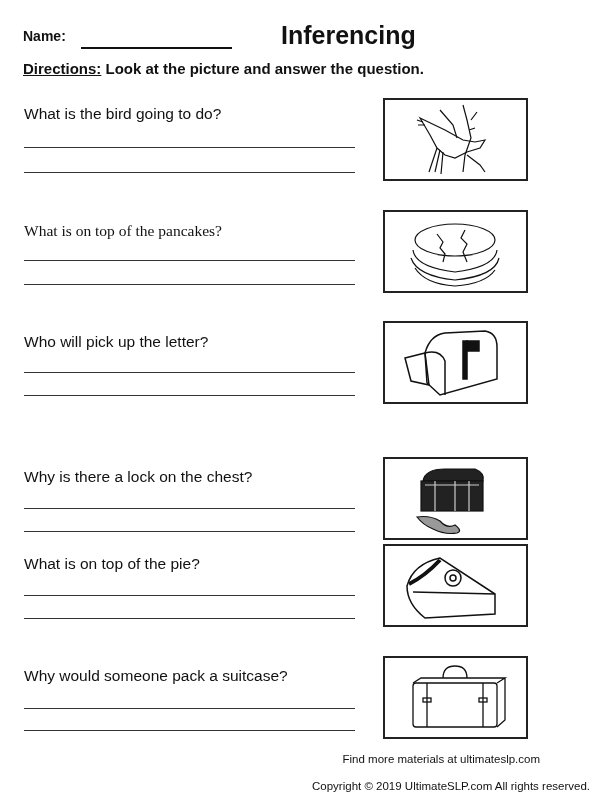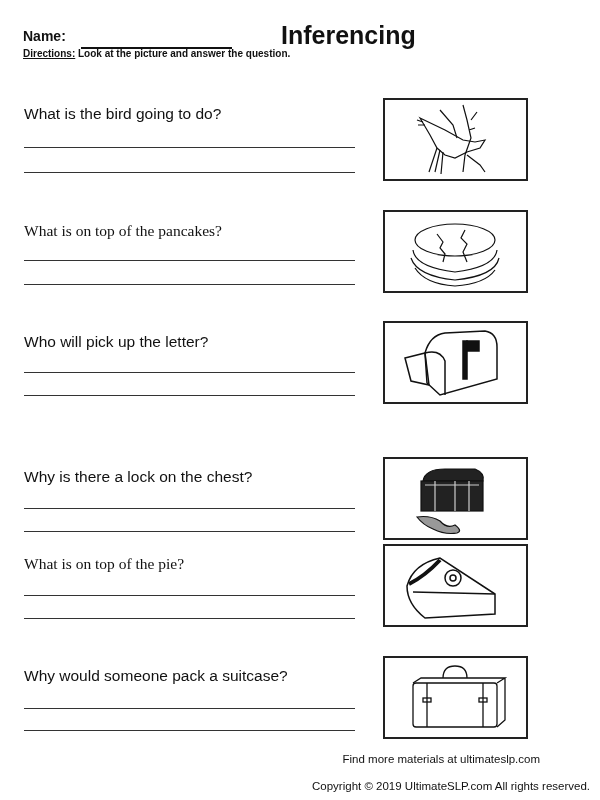--- a/index.html
+++ b/index.html
@@ -2,21 +2,21 @@
 <html><head>
 <meta charset="utf-8">
 <style>
   html, body { margin:0; padding:0; background:#fff; }
   body { width:600px; height:800px; position:relative; overflow:hidden;
          font-family:"Liberation Sans", sans-serif; color:#111; }
   .abs { position:absolute; }
   .name-label { left:23px; top:28px; font-size:14px; font-weight:bold; }
   .name-line { left:81px; top:47px; width:151px; border-bottom:2px solid #111; height:0; }
   .title { left:281px; top:21px; font-size:25px; font-weight:bold; }
-  .directions { left:23px; top:48px; font-size:10px; font-weight:bold; }
+  .directions { left:23px; top:60px; font-size:15px; font-weight:bold; }
   .directions .lbl { text-decoration:underline; }
   .q { position:absolute; left:0; width:585px; height:90px; }
   .q-text { position:absolute; left:24px; top:0; font-size:15.5px; }
   .ans { position:absolute; left:24px; width:331px; height:0; border-bottom:1.5px solid #333; }
   .pic { position:absolute; left:383px; width:141px; height:79px; border:2px solid #222; background:#fff; }
   .pic svg { width:100%; height:100%; display:block; }
   .footer1 { left:0; width:540px; top:753px; text-align:right; font-size:11.5px; }
   .footer2 { right:10px; top:780px; font-size:11.5px; }
 </style>
 </head>
@@ -79,21 +79,21 @@
   <div class="pic" style="top:-11px;">
     <svg viewBox="0 0 141 79" stroke="#111" stroke-width="1.2">
       <path d="M38 22 Q40 10 60 10 L90 10 Q100 14 98 22 Z" fill="#222"></path>
       <rect x="36" y="22" width="62" height="30" fill="#222"></rect>
       <path d="M40 26 L94 26 M50 22 L50 52 M70 22 L70 52 M84 22 L84 52" stroke="#ccc"></path>
       <path d="M32 58 Q45 56 55 62 Q62 70 70 66 Q78 72 72 74 Q60 76 48 70 Q38 66 32 58 Z" fill="#999"></path>
     </svg>
   </div>
 </div>
 
-<div class="q" style="top:555px;font-family:Liberation Serif, serif;">
+<div class="q" style="top:555px;">
   <div class="q-text">What is on top of the pie?</div>
   <div class="ans" style="top:40px;"></div>
   <div class="ans" style="top:63px;"></div>
   <div class="pic" style="top:-11px;">
     <svg viewBox="0 0 141 79" fill="none" stroke="#111" stroke-width="1.5">
       <path d="M22 40 Q28 18 55 12 L110 48 L110 68 L40 72 Q22 58 22 40 Z"></path>
       <path d="M28 46 L110 48"></path>
       <path d="M24 38 Q40 30 55 14" stroke-width="4"></path>
       <circle cx="68" cy="32" r="8"></circle>
       <circle cx="68" cy="32" r="3"></circle>

